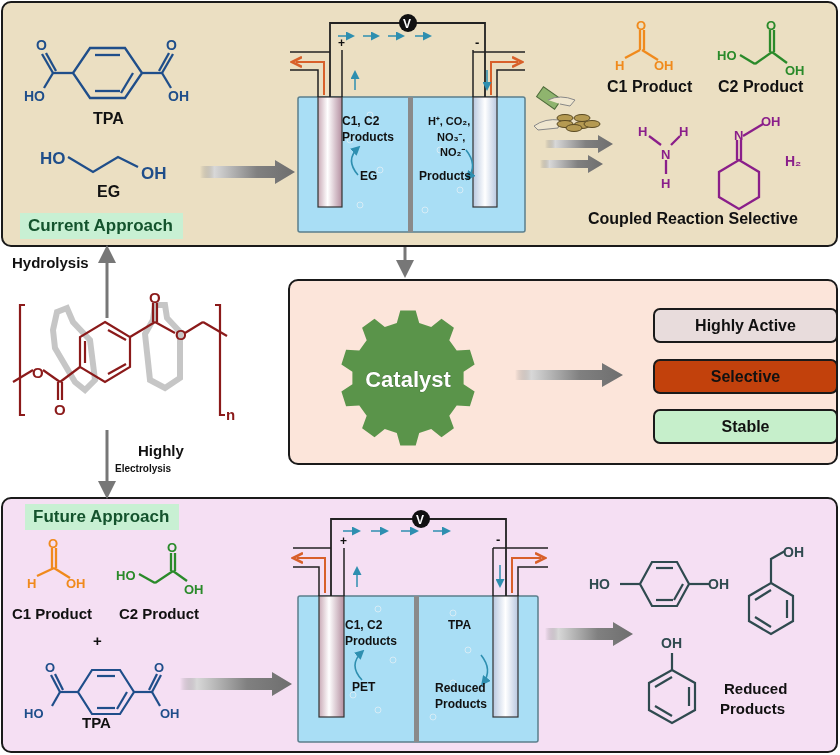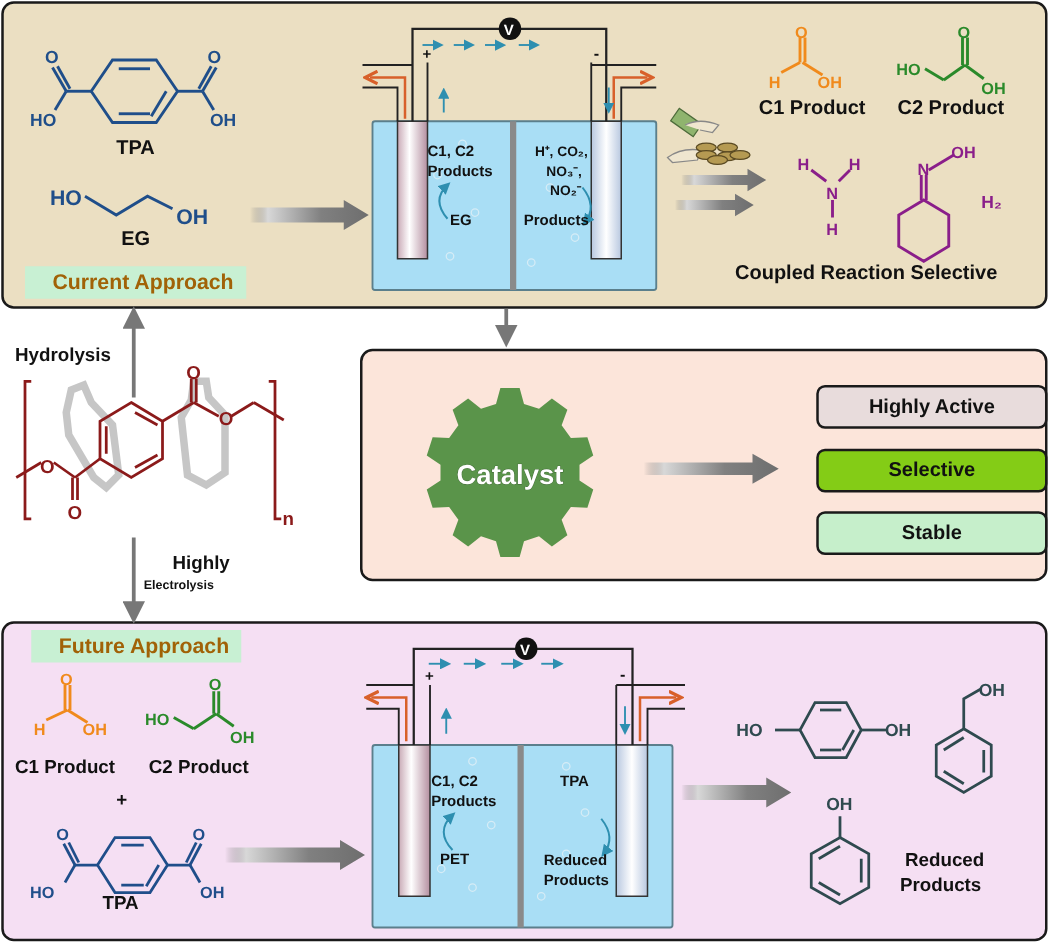--- a/index.html
+++ b/index.html
@@ -2,21 +2,21 @@
 <html><head>
 <meta charset="utf-8">
 <style>
   html, body { margin:0; padding:0; background:#ffffff; }
   body { width:840px; height:755px; position:relative; overflow:hidden; font-family:"Liberation Sans", sans-serif; }
   svg text { font-family:"Liberation Sans", sans-serif; font-weight:bold; }
   .panel { position:absolute; border:2px solid #1a1a1a; border-radius:10px; box-sizing:border-box; }
   #panel-current { left:1px; top:1px; width:837px; height:246px; background:#ebdfc2; }
   #panel-catalyst { left:288px; top:279px; width:550px; height:186px; background:#fce5da; }
   #panel-future { left:1px; top:497px; width:837px; height:256px; background:#f5dff3; }
-  .label-tag { position:absolute; background:#c8f0d3; font-weight:bold; font-size:17px; color:#a16207; padding:3px 10px 3px 22px; }
+  .label-tag { position:absolute; background:#c8f0d3; font-weight:bold; font-size:17px; color:#14532d; padding:3px 10px 3px 8px; }
   .prop-box { position:absolute; left:653px; width:185px; height:35px; border:2px solid #1a1a1a; border-radius:7px; box-sizing:border-box;
               display:flex; align-items:center; justify-content:center; font-weight:bold; font-size:16px; color:#111; }
   .txt { position:absolute; font-weight:bold; color:#111; white-space:nowrap; }
   svg.abs { position:absolute; overflow:visible; }
 </style>
 </head>
 <body>
 
 <div class="panel" id="panel-current"></div>
 <div class="panel" id="panel-catalyst"></div>
@@ -212,21 +212,21 @@
   <text x="9" y="30" fill="#8a1e8a" font-size="13">N</text>
 </svg>
 <div class="txt" style="left:785px;top:153px;font-size:14px;color:#8a1e8a">H₂</div>
 
 <div class="txt" style="left:588px;top:210px;font-size:16px">Coupled Reaction Selective</div>
 
 <svg class="abs" style="left:100px;top:248px" width="15" height="252">
   <line x1="7" y1="70" x2="7" y2="6" stroke="#777" stroke-width="3" marker-end="url(#mGray)"></line>
   <line x1="7" y1="182" x2="7" y2="242" stroke="#777" stroke-width="3" marker-end="url(#mGray)"></line>
 </svg>
-<div class="txt" style="left:12px;top:276px;font-size:15px">Hydrolysis</div>
+<div class="txt" style="left:12px;top:254px;font-size:15px">Hydrolysis</div>
 <div class="txt" style="left:138px;top:442px;font-size:15px">Highly</div>
 <div class="txt" style="left:115px;top:463px;font-size:10px">Electrolysis</div>
 
 <svg class="abs" style="left:5px;top:300px" width="230" height="140">
 
   <g fill="none" stroke="#bdbdbd" stroke-width="6" opacity="0.85">
     <path d="M52,12 L62,8 L68,22 L85,40 L90,80 L80,90 L70,82 L50,48 L48,30 Z"></path>
     <path d="M150,5 L160,5 L162,18 L175,32 L175,78 L160,88 L145,80 L140,34 L148,20 Z"></path>
   </g>
   <g stroke="#8b1a1a" stroke-width="2.2" fill="none">
@@ -264,21 +264,21 @@
   <text x="70" y="79" text-anchor="middle" fill="#ffffff" font-size="22" style="paint-order:stroke" stroke="#3a5f30" stroke-width="0.6">Catalyst</text>
 </svg>
 
 <svg class="abs" style="left:515px;top:363px" width="110" height="25">
   <polygon points="0,7 87,7 87,0 108,12 87,24 87,17 0,17" fill="url(#arrowGrad)"></polygon>
 </svg>
 
 <div class="prop-box" style="top: 308px; background: rgb(232, 220, 220);">
     <span>Highly Active</span>
   </div>
-<div class="prop-box" style="top: 359px; background: #84cc16;">
+<div class="prop-box" style="top: 359px; background: #c2410c;">
     <span>Selective</span>
   </div>
 <div class="prop-box" style="top: 409px; background: rgb(198, 239, 203);">
     <span>Stable</span>
   </div>
 
 <div class="label-tag" style="left:25px;top:504px">Future Approach</div>
 
 <svg class="abs" style="left:22px;top:538px" width="80" height="62">
   <g stroke="#f08a1c" stroke-width="2.3" fill="none">

